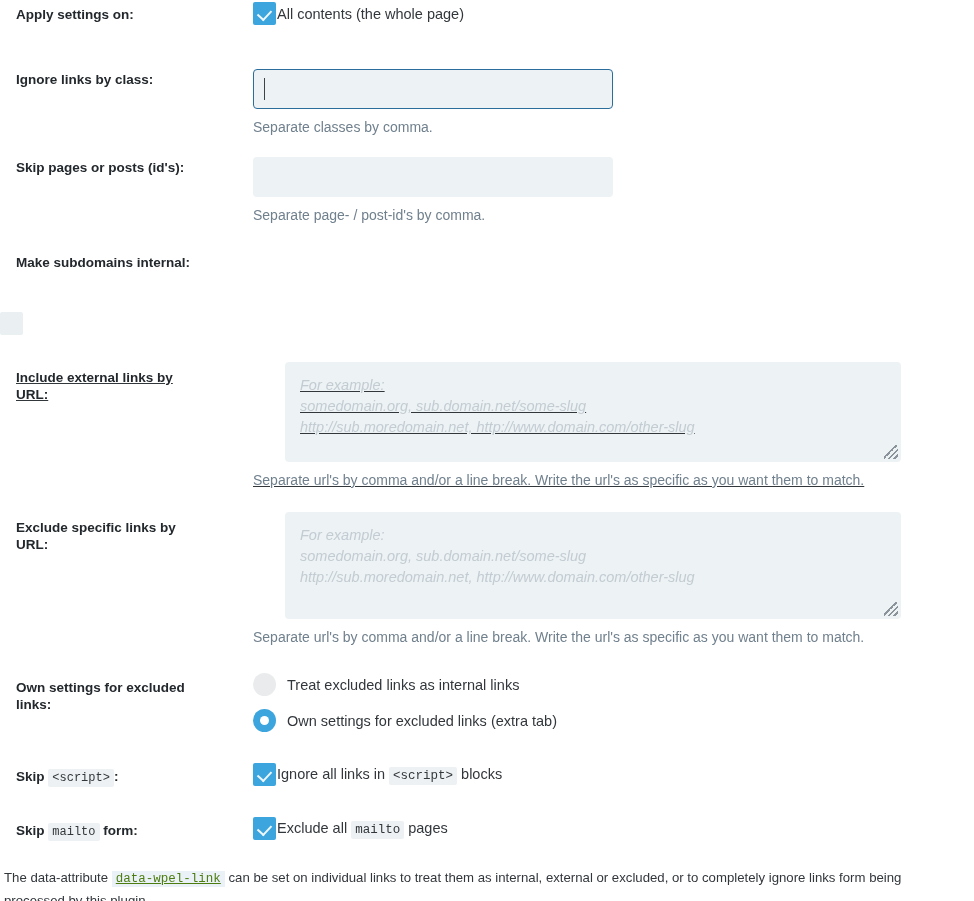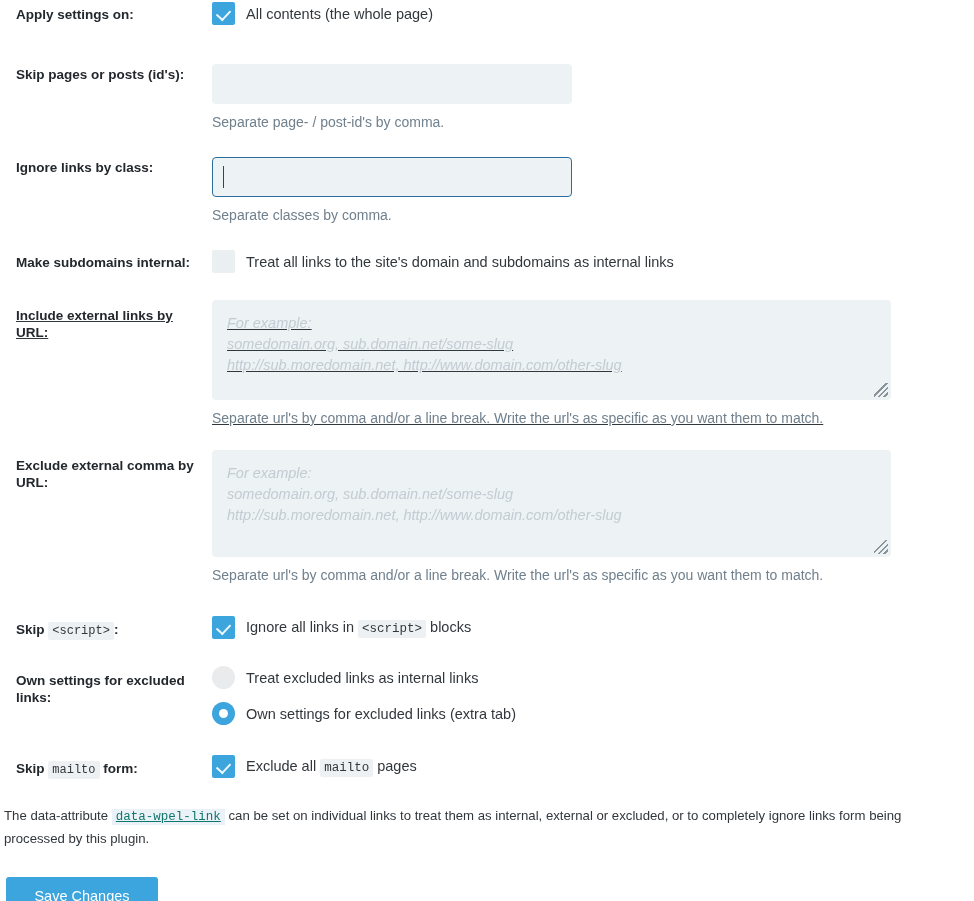--- a/index.html
+++ b/index.html
@@ -18,20 +18,21 @@
   }
 
   .form-table {
     width: 974px;
   }
 
   .row {
     display: flex;
     align-items: flex-start;
     width: 100%;
+    gap: 41px;
   }
 
   .label-cell {
     width: 212px;
     min-width: 212px;
     padding-right: 10px;
     padding-left: 16px;
     font-weight: bold;
     color: #23282d;
     font-size: 13.5px;
@@ -71,21 +72,21 @@
     left: 7px;
     top: 5px;
     width: 7px;
     height: 11px;
     border: solid #ffffff;
     border-width: 0 2px 2px 0;
     transform: rotate(43deg);
     opacity: .92;
   }
   .cb-label {
-    margin-left: 11px;
+    margin-left: 1px;
     color: #32373c;
     font-size: 14.5px;
     line-height: 20px;
     white-space: nowrap;
     text-align: right;
   }
 
   
   .text-input {
     width: 360px;
@@ -117,43 +118,44 @@
 
   
   #row-skip-pages { margin-top: 8px; }
   #row-skip-pages .label-cell { padding-top: 14px; }
   #row-skip-pages .field-cell { padding-top: 12px; }
 
   #row-ignore-class { margin-top: 13px; }
   #row-ignore-class .label-cell { padding-top: 14px; }
   #row-ignore-class .field-cell { padding-top: 12px; }
 
-  #row-subdomains { margin-top: 25px; }
+  #row-subdomains { margin-top: 25px; flex-direction: column; }
   #row-subdomains .label-cell { padding-top: 4px; }
 
   #row-include { margin-top: 27px; text-decoration: underline; }
   #row-include .label-cell { padding-top: 7px; }
 
   #row-exclude { margin-top: 22px; }
   #row-exclude .label-cell { padding-top: 7px; }
 
   #row-own-settings { margin-top: 26px; }
   #row-own-settings .label-cell { padding-top: 6px; }
 
   #row-skip-script { margin-top: 31px; }
   #row-skip-script .label-cell { padding-top: 5px; }
 
   #row-skip-mailto { margin-top: 30px; }
   #row-skip-mailto .label-cell { padding-top: 5px; }
 
   
   .textarea-wrap {
     position: relative;
-    width: 679px;
+    width: 616px;
     height: 100px;
+    margin-left: 32px;
   }
   .textarea-wrap.tall { height: 107px; }
   .textarea-box {
     width: 100%;
     height: 100%;
     background: #edf2f4;
     border: 1px solid transparent;
     border-radius: 4px;
     padding: 12px 14px;
     overflow: hidden;
@@ -229,21 +231,21 @@
     margin-top: 26px;
     padding: 0 14px 0 4px;
     font-size: 13.2px;
     line-height: 21px;
     color: #32373c;
     max-width: 968px;
   }
   #footer-note a {
     font-family: "Liberation Mono", monospace;
     font-size: 12.5px;
-    color: #0f766e;
+    color: #4d7c0f;
     background: #eaf2f8;
     padding: 1px 4px;
     text-decoration: underline;
   }
 
   
   #save-wrap {
     margin-top: 28px;
     padding-left: 6px;
   }
@@ -271,109 +273,108 @@
   <div class="row" id="row-apply">
     <div class="label-cell">Apply settings on:</div>
     <div class="field-cell">
       <div class="cb-line">
         <span class="checkbox checked"></span>
         <span class="cb-label">All contents (the whole page)</span>
       </div>
     </div>
   </div>
 
+  <div class="row" id="row-ignore-class">
+    <div class="label-cell">Ignore links by class:</div>
+    <div class="field-cell">
+      <div class="text-input focused">
+        <span class="caret"></span>
+      </div>
+      <div class="help">Separate classes by comma.</div>
+    </div>
+  </div>
+
   <div class="row" id="row-skip-pages">
     <div class="label-cell">Skip pages or posts (id's):</div>
     <div class="field-cell">
       <input class="text-input" type="text" value="" style="">
       <div class="help">Separate page- / post-id's by comma.</div>
     </div>
   </div>
 
-  <div class="row" id="row-ignore-class">
-    <div class="label-cell">Ignore links by class:</div>
-    <div class="field-cell">
-      <div class="text-input focused">
-        <span class="caret"></span>
-      </div>
-      <div class="help">Separate classes by comma.</div>
-    </div>
-  </div>
-
   <div class="row" id="row-subdomains">
     <div class="label-cell">Make subdomains internal:</div>
     <div class="field-cell">
       <div class="cb-line">
         <span class="checkbox"></span>
-        <span class="cb-label">Treat all links to the site's domain and subdomains as internal links</span>
       </div>
     </div>
   </div>
 
   <div class="row" id="row-include">
     <div class="label-cell">Include external links by URL:</div>
     <div class="field-cell">
       <div class="textarea-wrap">
         <div class="textarea-box">
           <div class="ph-line">For example:</div>
           <div class="ph-line">somedomain.org, sub.domain.net/some-slug</div>
           <div class="ph-line">http://sub.moredomain.net, http://www.domain.com/other-slug</div>
         </div>
         <span class="resize-grip"></span>
       </div>
       <div class="help">Separate url's by comma and/or a line break. Write the url's as specific as you want them to match.</div>
     </div>
   </div>
 
   <div class="row" id="row-exclude">
-    <div class="label-cell">Exclude external comma by URL:</div>
+    <div class="label-cell">Exclude specific links by URL:</div>
     <div class="field-cell">
       <div class="textarea-wrap tall">
         <div class="textarea-box">
           <div class="ph-line">For example:</div>
           <div class="ph-line">somedomain.org, sub.domain.net/some-slug</div>
           <div class="ph-line">http://sub.moredomain.net, http://www.domain.com/other-slug</div>
         </div>
         <span class="resize-grip"></span>
       </div>
       <div class="help">Separate url's by comma and/or a line break. Write the url's as specific as you want them to match.</div>
     </div>
   </div>
 
+  <div class="row" id="row-own-settings">
+    <div class="label-cell">Own settings for excluded links:</div>
+    <div class="field-cell">
+      <div class="radio-line">
+        <span class="radio"></span>
+        <span class="radio-label">Treat excluded links as internal links</span>
+      </div>
+      <div class="radio-line">
+        <span class="radio selected"></span>
+        <span class="radio-label">Own settings for excluded links (extra tab)</span>
+      </div>
+    </div>
+  </div>
+
   <div class="row" id="row-skip-script">
     <div class="label-cell">
       <span>Skip</span>
       <code>&lt;script&gt;</code><span>:</span>
     </div>
     <div class="field-cell">
       <div class="cb-line">
         <span class="checkbox checked"></span>
         <span class="cb-label">
           <span>Ignore all links in</span>
           <code>&lt;script&gt;</code>
           <span>blocks</span>
         </span>
       </div>
     </div>
   </div>
 
-  <div class="row" id="row-own-settings">
-    <div class="label-cell">Own settings for excluded links:</div>
-    <div class="field-cell">
-      <div class="radio-line">
-        <span class="radio"></span>
-        <span class="radio-label">Treat excluded links as internal links</span>
-      </div>
-      <div class="radio-line">
-        <span class="radio selected"></span>
-        <span class="radio-label">Own settings for excluded links (extra tab)</span>
-      </div>
-    </div>
-  </div>
-
   <div class="row" id="row-skip-mailto">
     <div class="label-cell">
       <span>Skip</span>
       <code>mailto</code>
       <span>form:</span>
     </div>
     <div class="field-cell">
       <div class="cb-line">
         <span class="checkbox checked"></span>
         <span class="cb-label">

